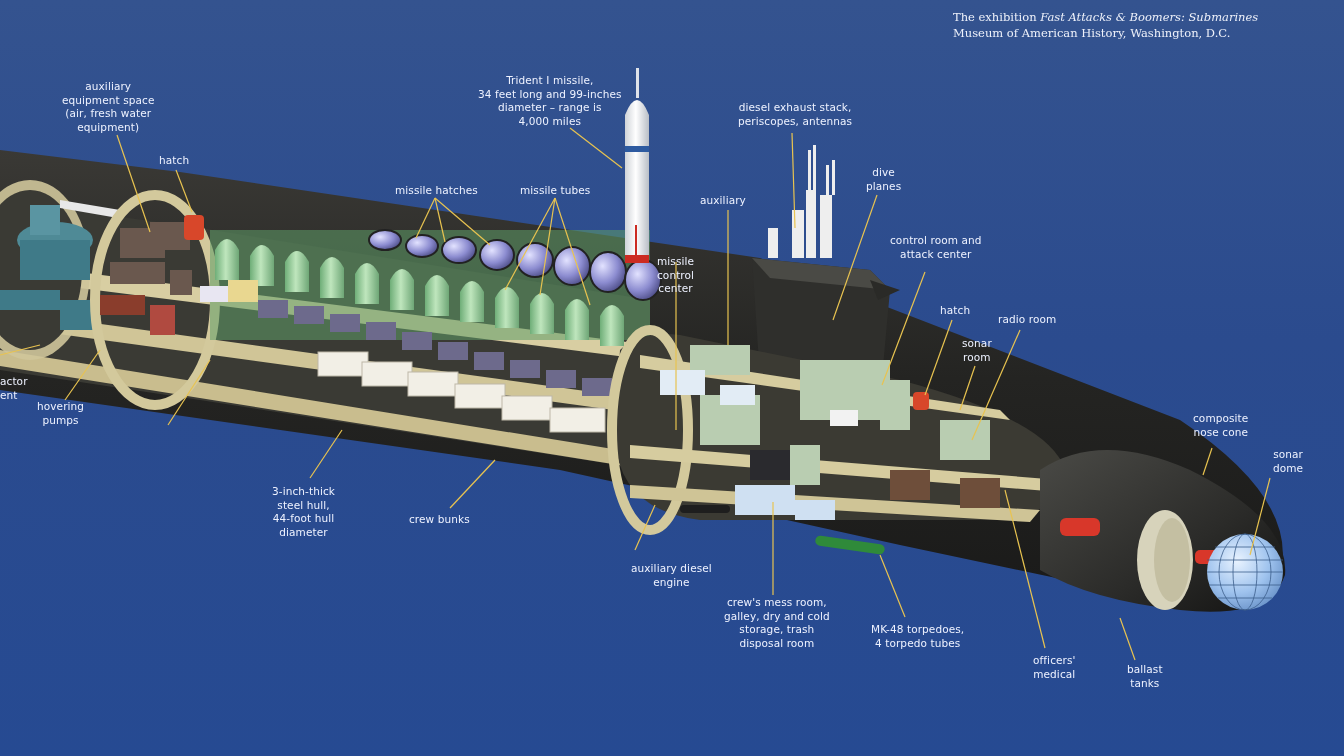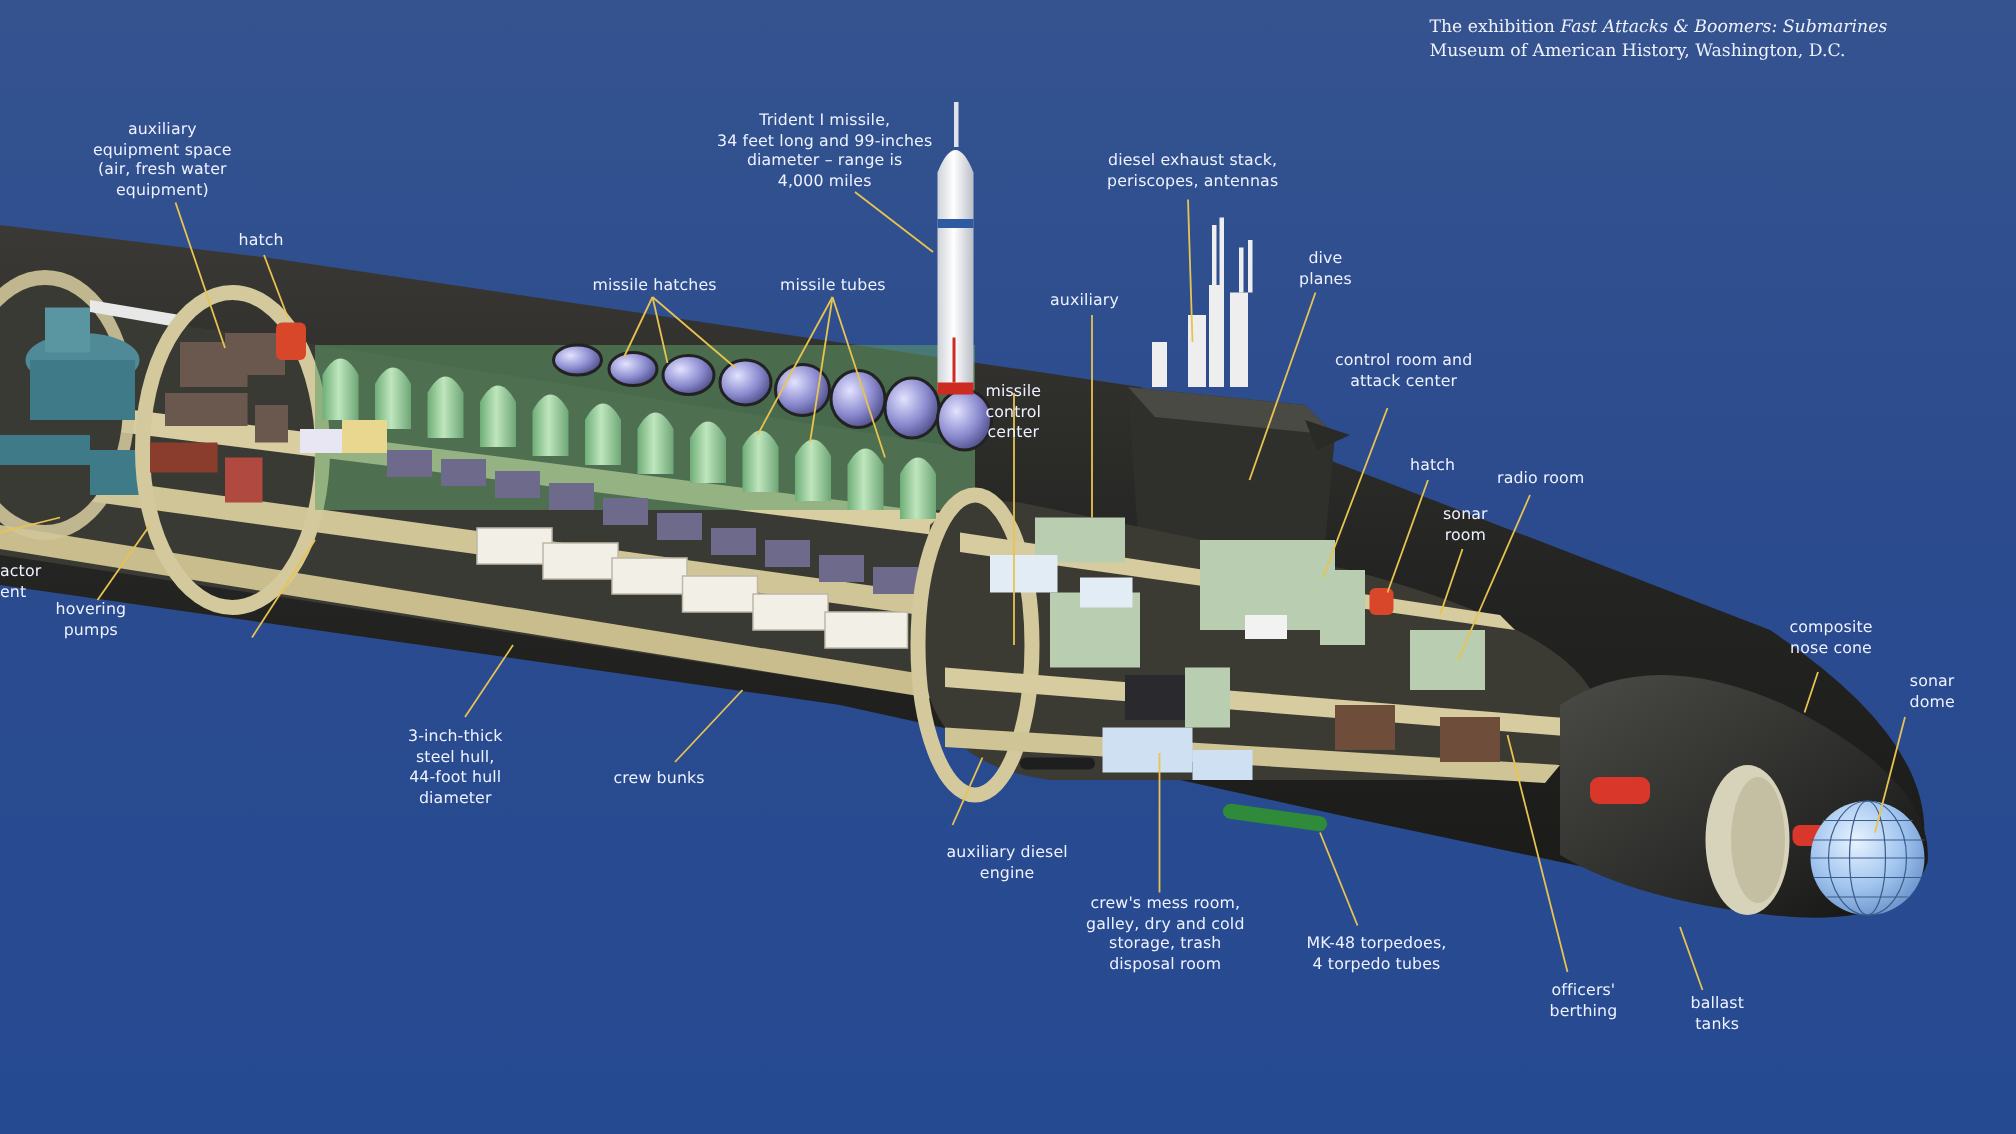--- a/index.html
+++ b/index.html
@@ -276,17 +276,17 @@
 galley, dry and cold
 storage, trash
 disposal room</div>
   <div class="lbl" style="left:871px;top:623px;">MK-48 torpedoes,
 4 torpedo tubes</div>
   <div class="lbl" style="left:1193px;top:412px;">composite
 nose cone</div>
   <div class="lbl" style="left:1273px;top:448px;">sonar
 dome</div>
   <div class="lbl" style="left:1033px;top:654px;">officers'
-berthing</div>
+medical</div>
   <div class="lbl" style="left:1127px;top:663px;">ballast
 tanks</div>
 
 </div>
 
 </body></html>

